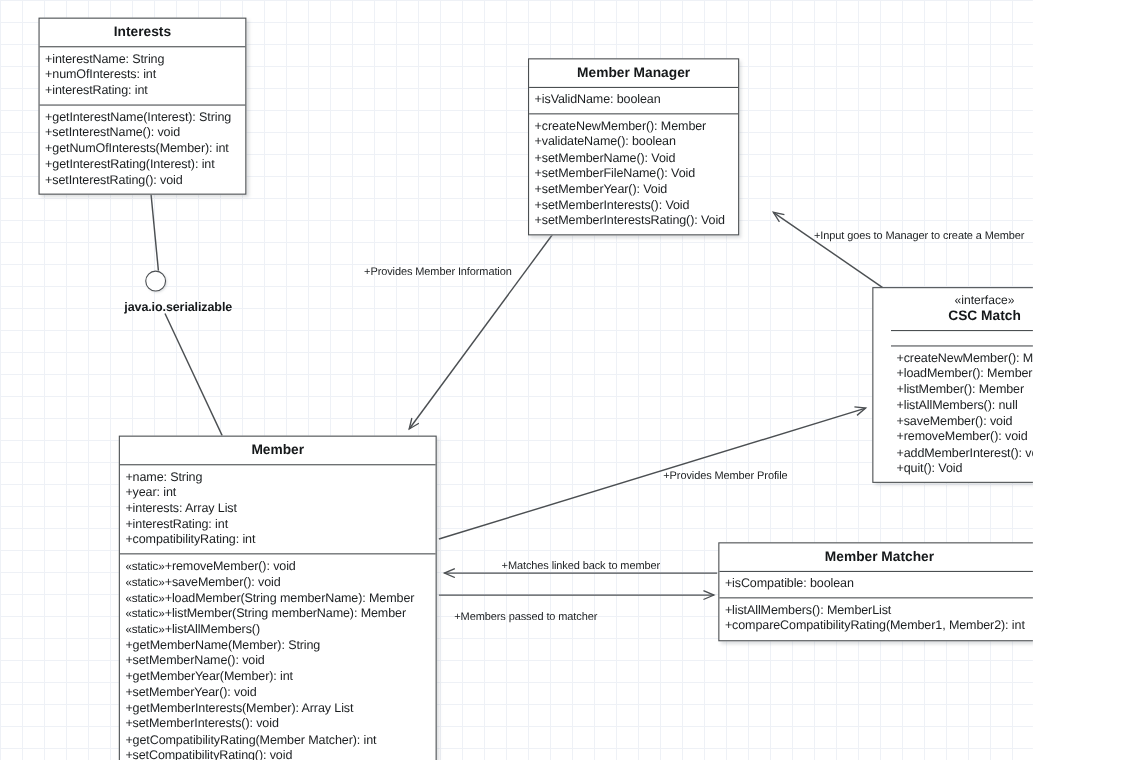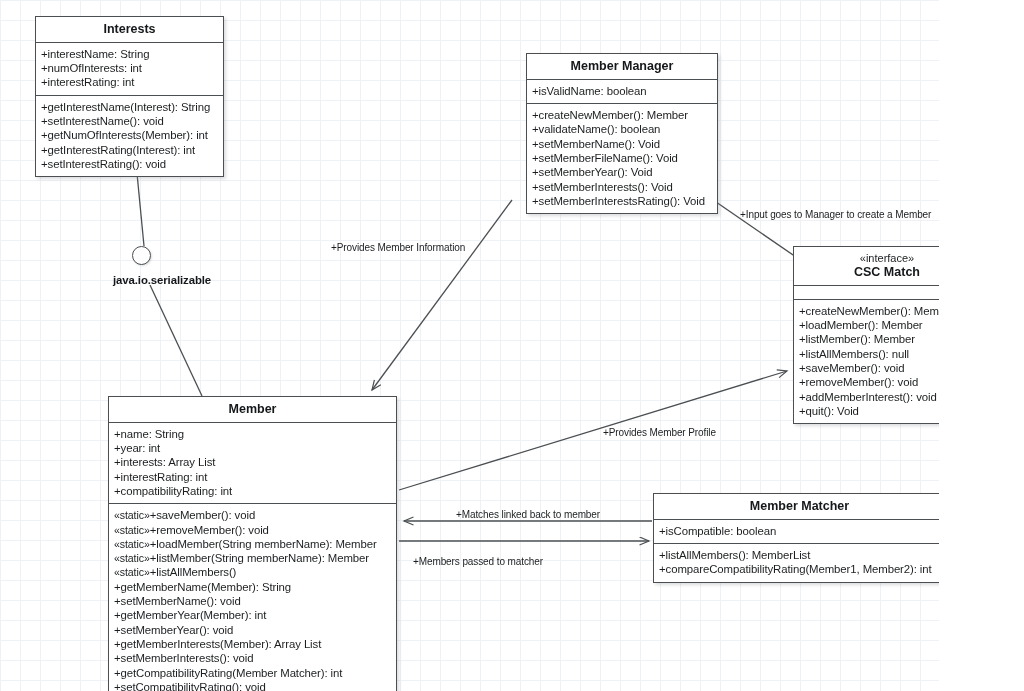--- a/index.html
+++ b/index.html
@@ -138,39 +138,39 @@
     </div>
     <div class="cls-compartment">
       <div class="member-line">+getInterestName(Interest): String</div>
       <div class="member-line">+setInterestName(): void</div>
       <div class="member-line">+getNumOfInterests(Member): int</div>
       <div class="member-line">+getInterestRating(Interest): int</div>
       <div class="member-line">+setInterestRating(): void</div>
     </div>
   </div>
 
-  <div class="uml-class" style="left:526px; top:53px; width:192px;">
+  <div class="uml-class" style="left:480px; top:53px; width:192px;">
     <div class="cls-title">
       <span>Member Manager</span>
     </div>
     <div class="cls-compartment">
       <div class="member-line">+isValidName: boolean</div>
     </div>
     <div class="cls-compartment">
       <div class="member-line">+createNewMember(): Member</div>
       <div class="member-line">+validateName(): boolean</div>
       <div class="member-line">+setMemberName(): Void</div>
       <div class="member-line">+setMemberFileName(): Void</div>
       <div class="member-line">+setMemberYear(): Void</div>
       <div class="member-line">+setMemberInterests(): Void</div>
       <div class="member-line">+setMemberInterestsRating(): Void</div>
     </div>
   </div>
 
-  <div class="uml-class" style="left:793px; top:246px; width:188px;">
+  <div class="uml-class" style="left:793px; top:261px; width:188px;padding-left:16px;">
     <div class="cls-title">
       <span class="stereotype">«interface»</span>
       <span>CSC Match</span>
     </div>
     <div class="cls-compartment empty"></div>
     <div class="cls-compartment">
       <div class="member-line">+createNewMember(): Member</div>
       <div class="member-line">+loadMember(): Member</div>
       <div class="member-line">+listMember(): Member</div>
       <div class="member-line">+listAllMembers(): null</div>
@@ -186,22 +186,22 @@
       <span>Member</span>
     </div>
     <div class="cls-compartment">
       <div class="member-line">+name: String</div>
       <div class="member-line">+year: int</div>
       <div class="member-line">+interests: Array List</div>
       <div class="member-line">+interestRating: int</div>
       <div class="member-line">+compatibilityRating: int</div>
     </div>
     <div class="cls-compartment">
+      <div class="member-line"><span class="stat">«static»</span>+removeMember(): void</div>
       <div class="member-line"><span class="stat">«static»</span>+saveMember(): void</div>
-      <div class="member-line"><span class="stat">«static»</span>+removeMember(): void</div>
       <div class="member-line"><span class="stat">«static»</span>+loadMember(String memberName): Member</div>
       <div class="member-line"><span class="stat">«static»</span>+listMember(String memberName): Member</div>
       <div class="member-line"><span class="stat">«static»</span>+listAllMembers()</div>
       <div class="member-line">+getMemberName(Member): String</div>
       <div class="member-line">+setMemberName(): void</div>
       <div class="member-line">+getMemberYear(Member): int</div>
       <div class="member-line">+setMemberYear(): void</div>
       <div class="member-line">+getMemberInterests(Member): Array List</div>
       <div class="member-line">+setMemberInterests(): void</div>
       <div class="member-line">+getCompatibilityRating(Member Matcher): int</div>

